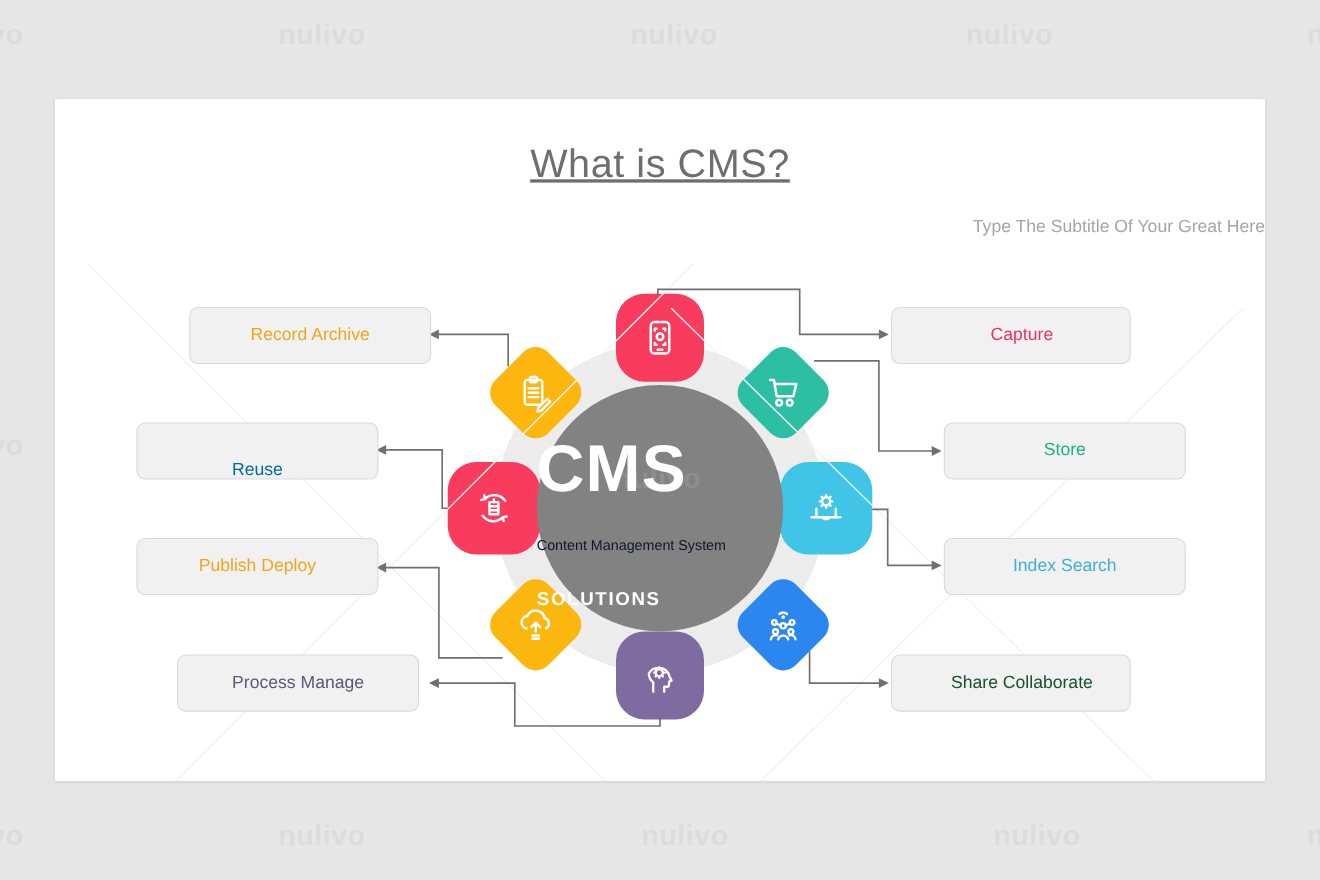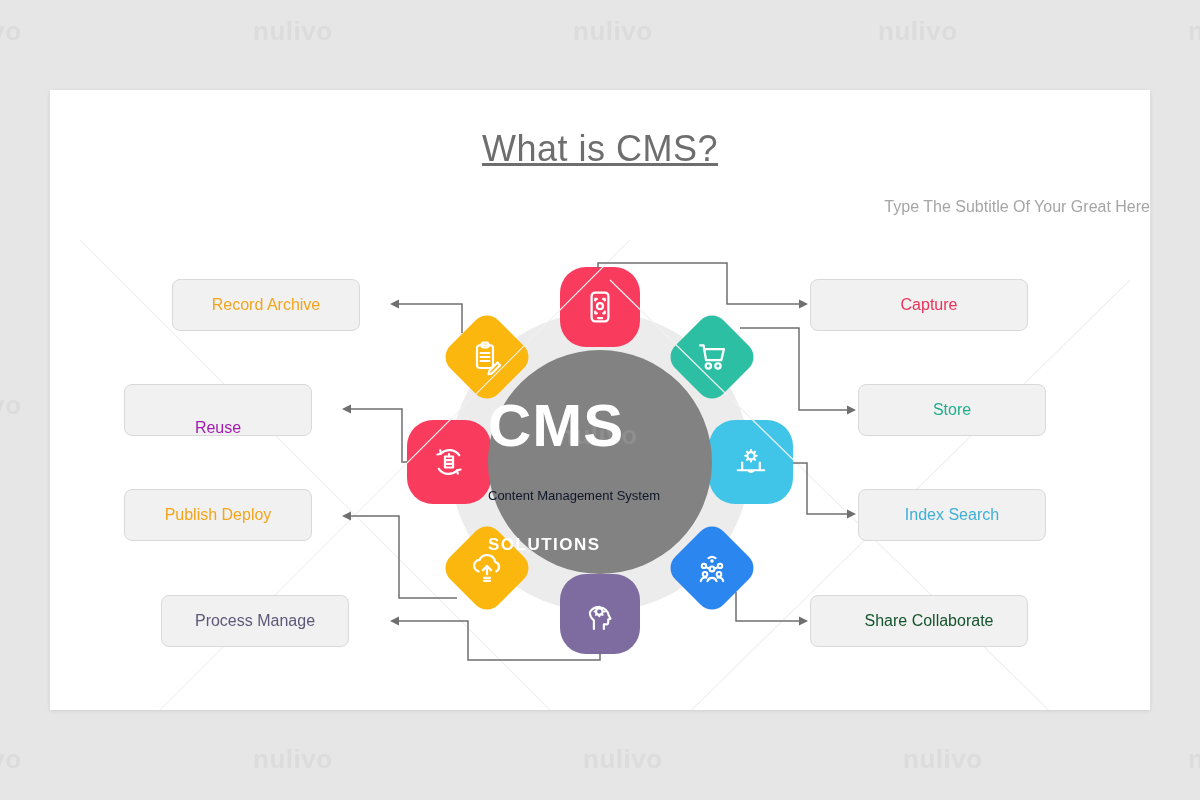--- a/index.html
+++ b/index.html
@@ -42,21 +42,21 @@
   .pos-phone    { left:510px; top:177px; }
   .pos-clip     { left:403px; top:233px; }
   .pos-cart     { left:628px; top:233px; }
   .pos-reuse    { left:357px; top:330px; }
   .pos-laptop   { left:659px; top:330px; }
   .pos-cloud    { left:403px; top:444px; }
   .pos-people   { left:628px; top:444px; }
   .pos-head     { left:510px; top:484px; }
 
   
-  .lbox { position:absolute; width:188px; height:52px; background:#f1f1f1; border:1px solid #d9d9d9;
+  .lbox { position:absolute; width:220px; height:52px; background:#f1f1f1; border:1px solid #d9d9d9;
           border-radius:8px; display:flex; align-items:center; justify-content:center;
           font-size:16px; z-index:6; }
   .lbox.wide { width:218px;padding-left:20px; }
   .b-record  { left:122px; top:189px; }
   .b-reuse   { left:74px;  top:294px; }
   .b-publish { left:74px;  top:399px; }
   .b-process { left:111px; top:505px; }
   .b-capture { left:760px; top:189px; }
   .b-store   { left:808px; top:294px; }
   .b-index   { left:808px; top:399px; }
@@ -205,21 +205,21 @@
     <div class="hub" style="background-color: rgb(130, 130, 130);">
       <div class="hub-acronym">CMS</div>
       <div class="hub-line1">Content Management System</div>
       <div class="hub-line2">SOLUTIONS</div>
     </div>
 
     <div class="lbox b-record">
         <span style="color: rgb(242, 165, 27);">Record Archive</span>
       </div>
     <div class="lbox b-reuse">
-        <span style="color: #a21caf; margin-top: 36px;">Reuse</span>
+        <span style="color: #0369a1; margin-top: 36px;">Reuse</span>
       </div>
     <div class="lbox b-publish">
         <span style="color: rgb(242, 165, 27);">Publish Deploy</span>
       </div>
     <div class="lbox b-process">
         <span style="color: rgb(94, 87, 120);">Process Manage</span>
       </div>
     <div class="lbox wide b-capture">
         <span style="color: rgb(233, 52, 92);">Capture</span>
       </div>

